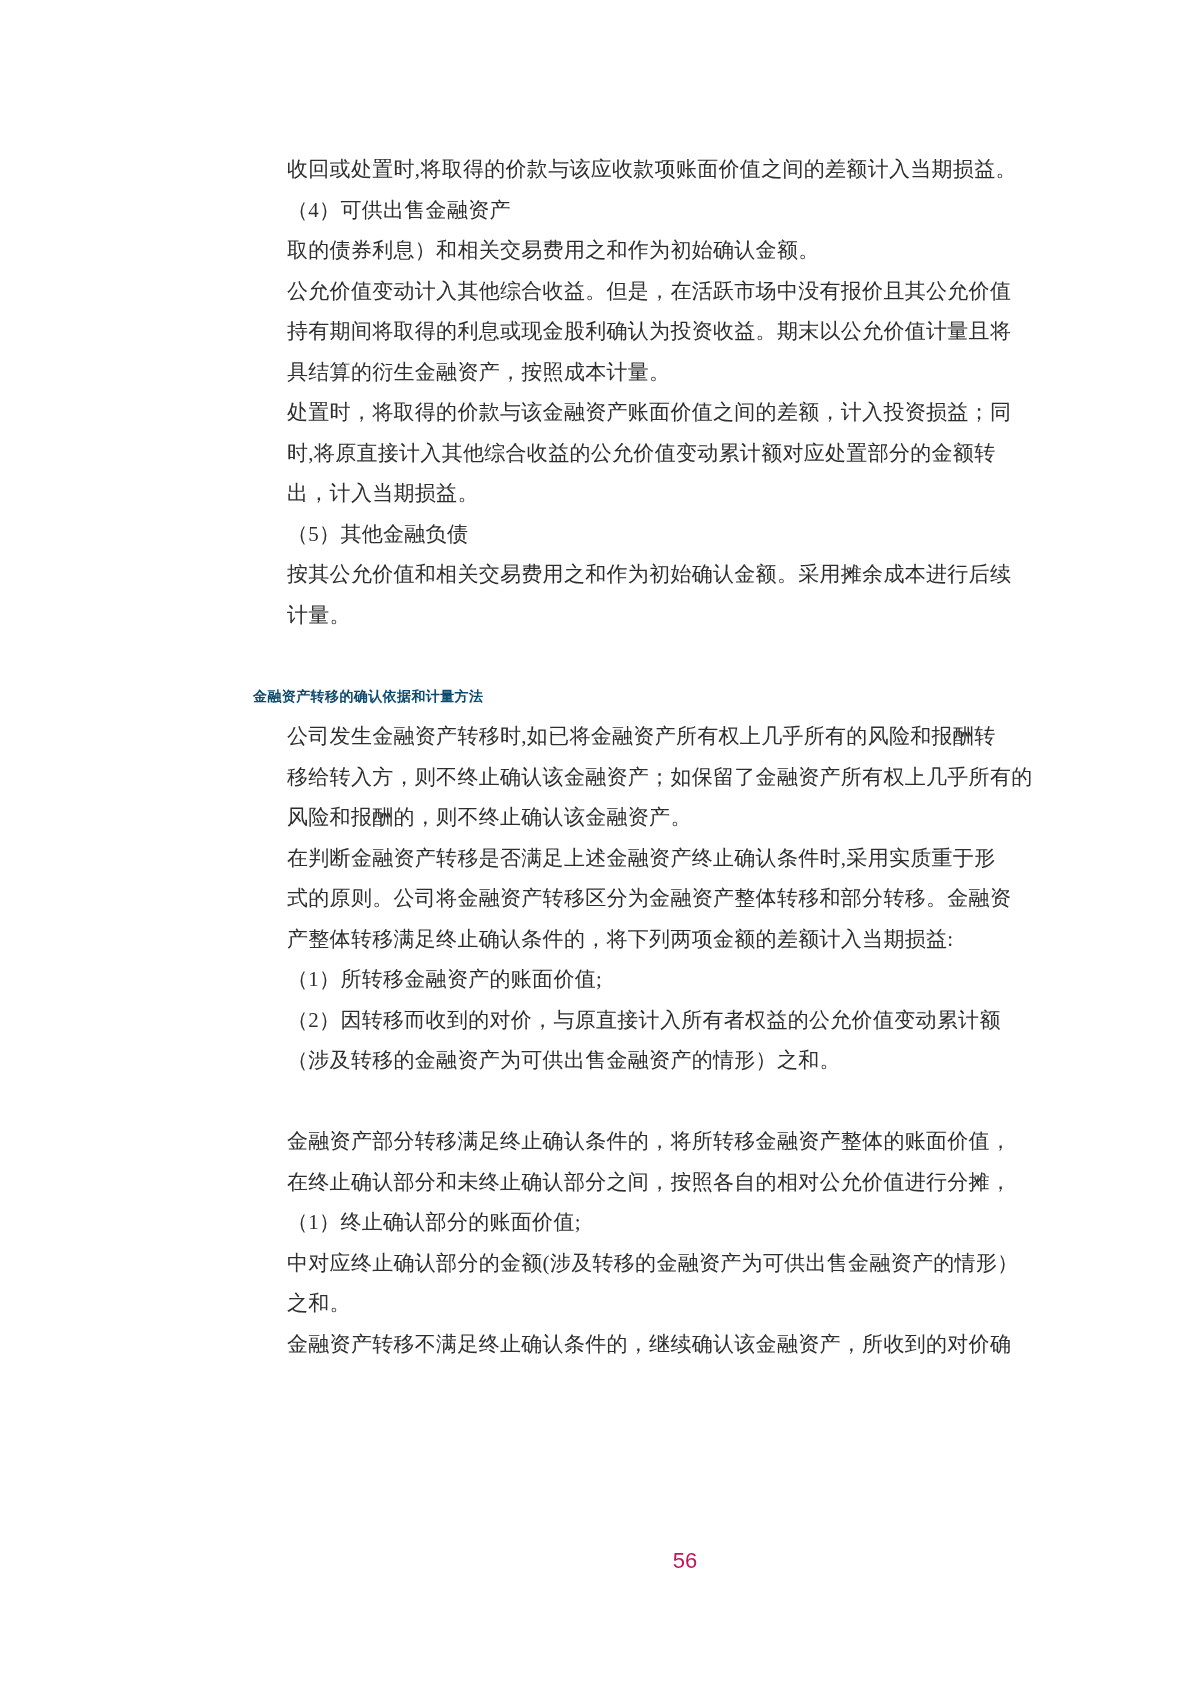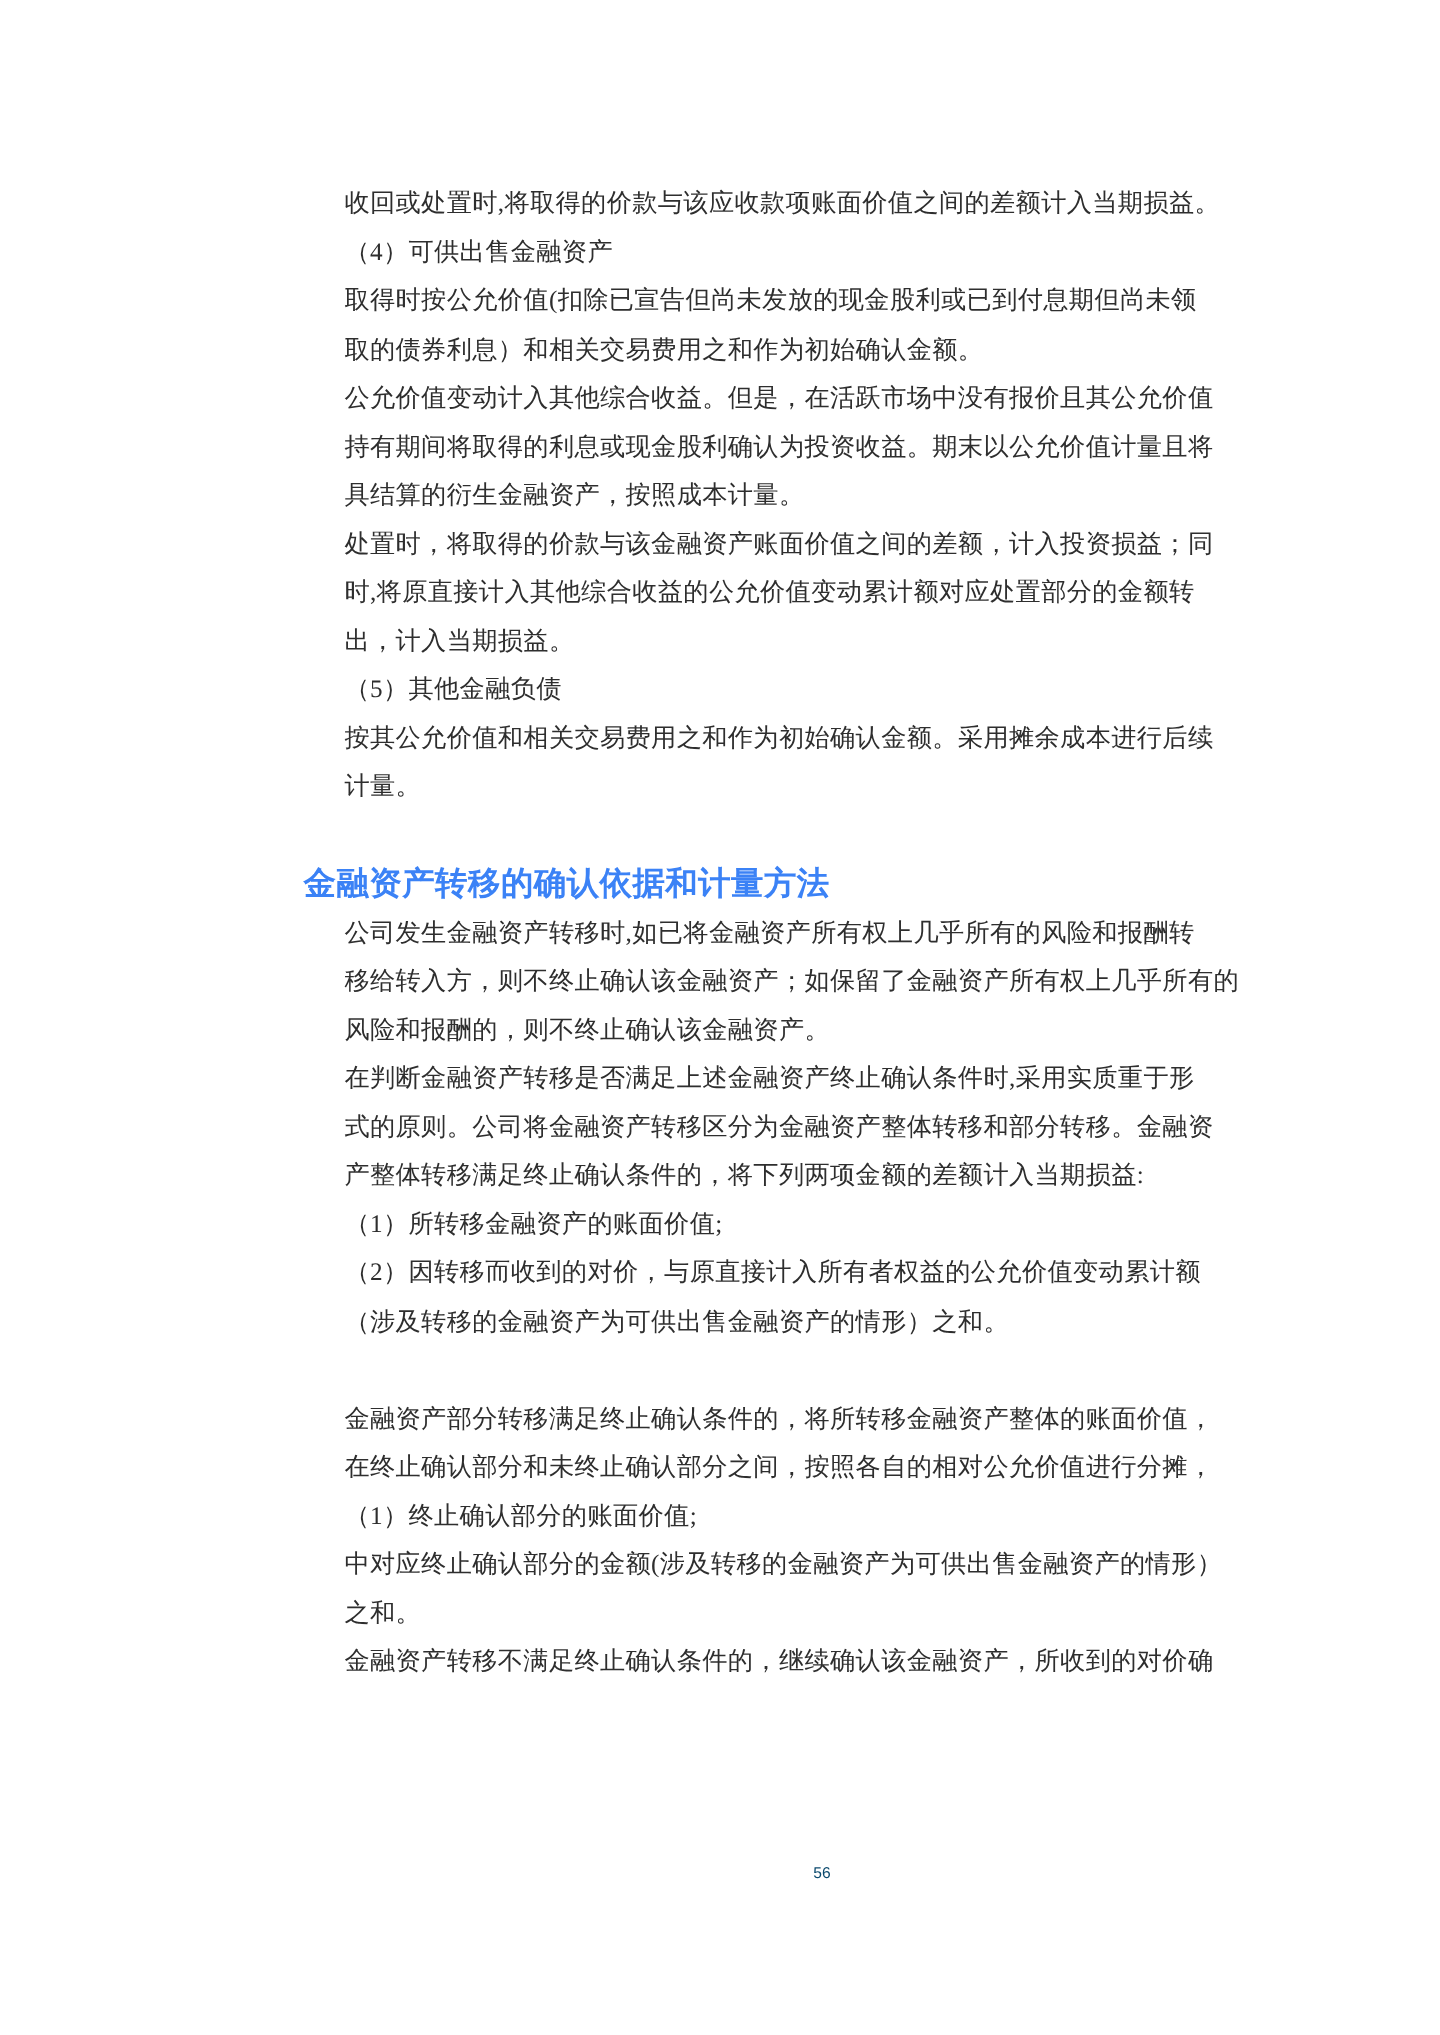--- a/index.html
+++ b/index.html
@@ -29,51 +29,50 @@
     line-height: 40.5px;
     white-space: nowrap;
     overflow: visible;
   }
   .t-body, .t-item {
     padding-left: 34px;
   }
   .t-heading {
     font-family: "Liberation Sans", "DejaVu Sans", sans-serif;
     font-weight: 700;
-    font-size: 27px;
-    color: #3b82f6;
+    font-size: 14px;
+    color: #0c4a6e;
     letter-spacing: 0.4px;
   }
   .t-spacer {
     
   }
   .footer {
     position: absolute;
     top: 1549px;
     left: 655px;
     width: 60px;
     text-align: center;
     font-family: "Liberation Sans", "DejaVu Sans", sans-serif;
-    font-size: 13px;
+    font-size: 22px;
     line-height: 24px;
-    color: #0c4a6e;
+    color: #be185d;
   }
 </style>
 </head>
 <body>
 
 <div class="page">
 
   <div class="doc">
 
       <div class="line t-body">收回或处置时,将取得的价款与该应收款项账面价值之间的差额计入当期损益。</div>
 
       <div class="line t-item">（4）可供出售金融资产</div>
 
-      <div class="line t-body">取得时按公允价值(扣除已宣告但尚未发放的现金股利或已到付息期但尚未领</div>
 
       <div class="line t-body">取的债券利息）和相关交易费用之和作为初始确认金额。</div>
 
       <div class="line t-body">公允价值变动计入其他综合收益。但是，在活跃市场中没有报价且其公允价值</div>
 
       <div class="line t-body">持有期间将取得的利息或现金股利确认为投资收益。期末以公允价值计量且将</div>
 
 
       <div class="line t-body">具结算的衍生金融资产，按照成本计量。</div>
 

